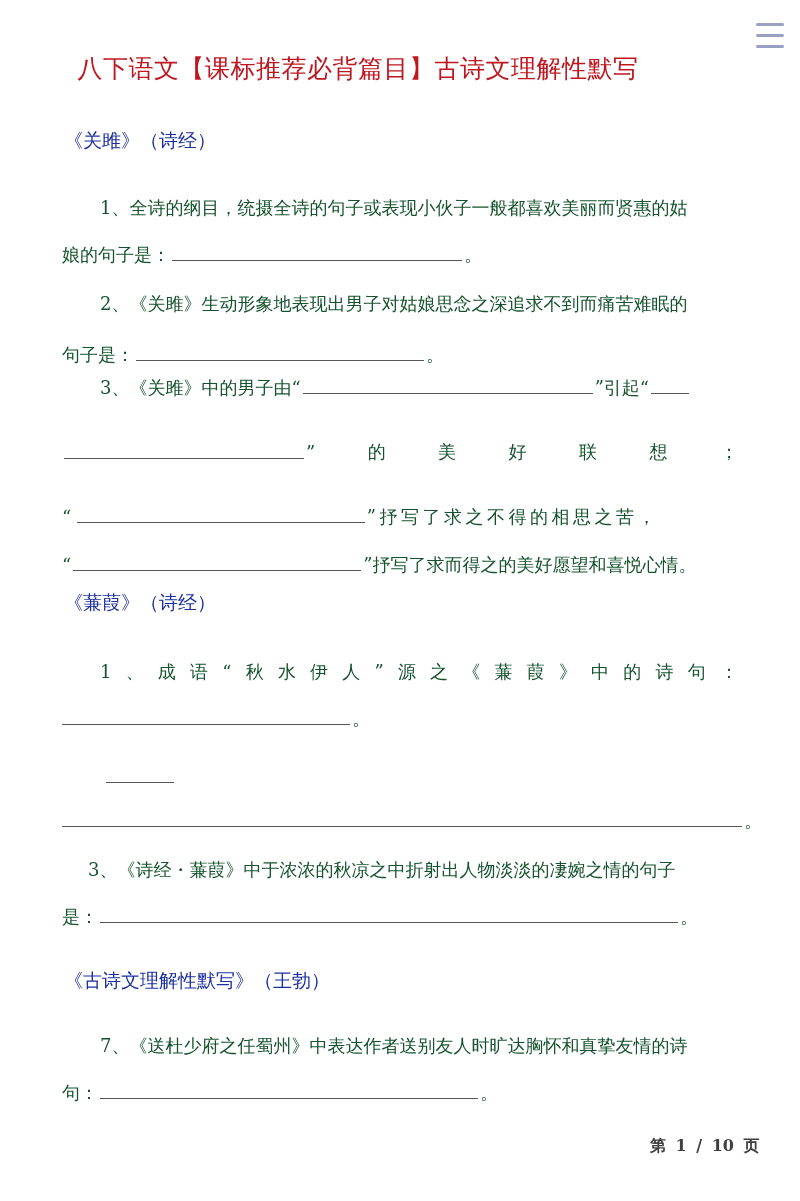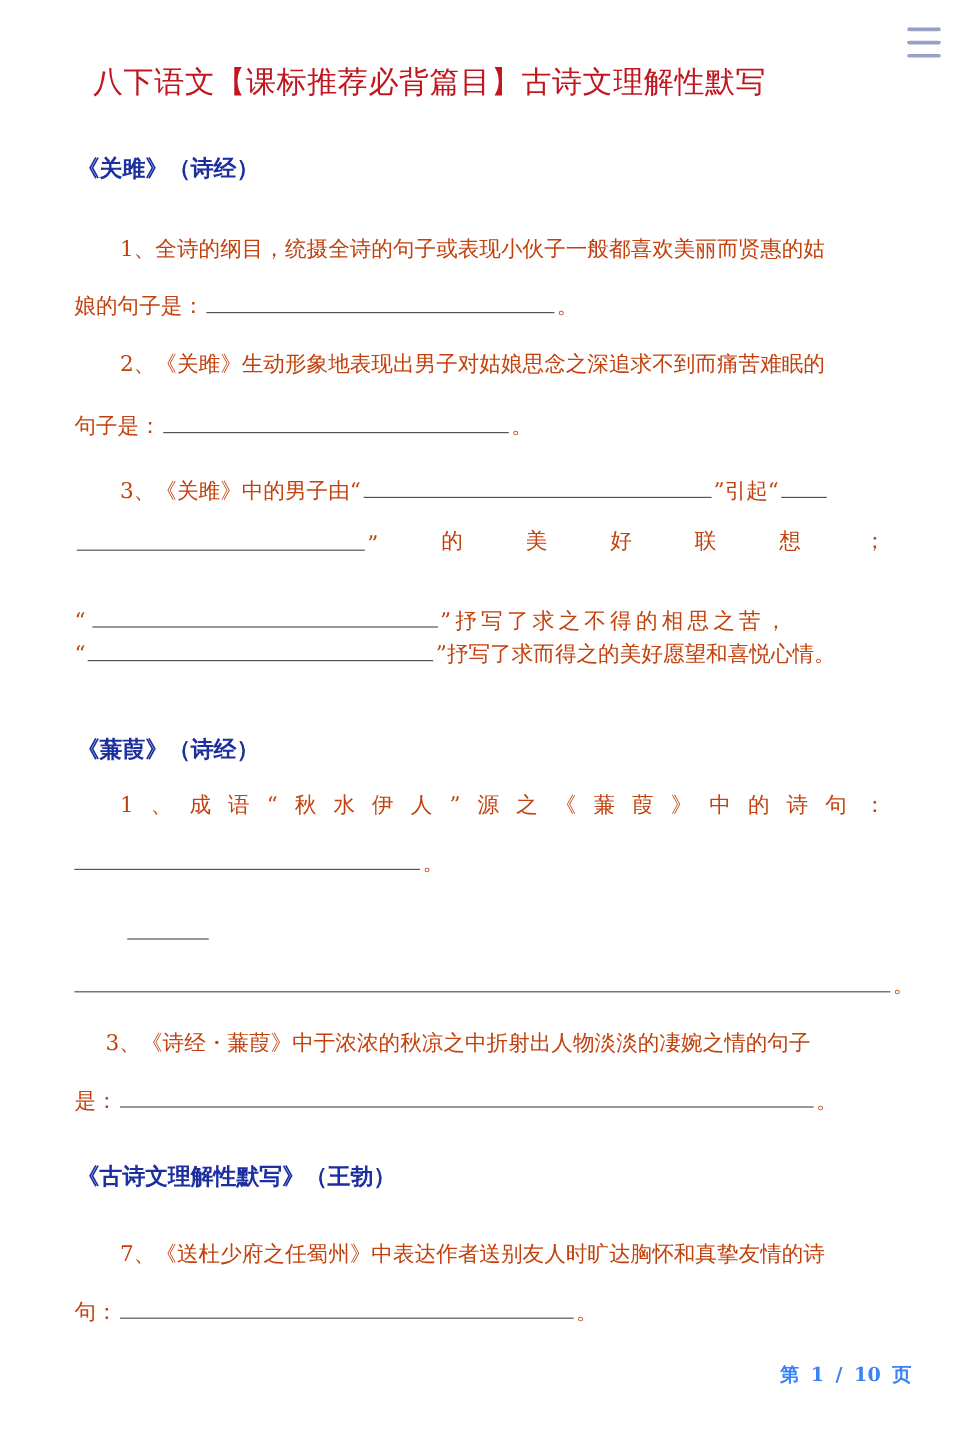--- a/index.html
+++ b/index.html
@@ -21,34 +21,34 @@
   .menu-btn span:nth-child(3) { top: 27px; }
 
   .title {
     position: absolute; left: 0; top: 52px; width: 716px; text-align: center;
     font-family: "DejaVu Sans", "Liberation Sans", sans-serif;
     font-size: 25px; color: #c0161f; letter-spacing: 0.5px;
   }
   .section-head {
     position: absolute; left: 64px;
     font-family: "DejaVu Sans", "Liberation Sans", sans-serif;
-    font-weight: bold; font-size: 19px; color: #1b2fa0;
+    font-weight: normal; font-size: 19px; color: #1b2fa0;
   }
   .line {
     position: absolute; font-size: 18px; line-height: 24px; white-space: nowrap;
-    color: #c2410c;
+    color: #14532d;
   }
   .blank {
     display: inline-block; border-bottom: 1.5px solid #555; height: 18px;
     vertical-align: baseline; margin: 0 2px;
   }
   .spread { display: flex; justify-content: space-between; }
   .page-no {
     position: absolute; left: 650px; top: 1136px;
-    font-size: 16px; font-weight: bold; color: #3b82f6; word-spacing: 4px;
+    font-size: 16px; font-weight: bold; color: #404040; word-spacing: 4px;
   }
 </style>
 </head>
 <body>
 
 <div class="menu-btn">
   <span></span>
   <span></span>
   <span></span>
 </div>
@@ -60,40 +60,40 @@
 <div class="line" style="left:100px; top:196px">1、全诗的纲目，统摄全诗的句子或表现小伙子一般都喜欢美丽而贤惠的姑</div>
 <div class="line" style="left:62px; top:242px">
   <span>娘的句子是：</span><span class="blank" style="width:290px"></span><span>。</span>
 </div>
 
 <div class="line" style="left:100px; top:292px">2、《关雎》生动形象地表现出男子对姑娘思念之深追求不到而痛苦难眠的</div>
 <div class="line" style="left:62px; top:342px">
   <span>句子是：</span><span class="blank" style="width:288px"></span><span>。</span>
 </div>
 
-<div class="line" style="left:100px; top:396px">
+<div class="line" style="left:100px; top:375px">
   <span>3、《关雎》中的男子由“</span><span class="blank" style="width:290px"></span><span>”引起“</span><span class="blank" style="width:38px"></span>
 </div>
 <div class="line spread" style="left:62px; top:440px; width:676px">
   <span><span class="blank" style="width:240px"></span><span>”</span></span>
   <span>的</span>
   <span>美</span>
   <span>好</span>
   <span>联</span>
   <span>想</span>
   <span>；</span>
 </div>
 <div class="line" style="left:62px; top:504px; letter-spacing:3.5px">
   <span>“</span><span class="blank" style="width:288px"></span><span>”抒写了求之不得的相思之苦，</span>
 </div>
-<div class="line" style="left:62px; top:532px">
+<div class="line" style="left:62px; top:552px">
   <span>“</span><span class="blank" style="width:288px"></span><span>”抒写了求而得之的美好愿望和喜悦心情。</span>
 </div>
 
-<div class="section-head" style="top:612px">《蒹葭》（诗经）</div>
+<div class="section-head" style="top:590px">《蒹葭》（诗经）</div>
 
 <div class="line spread" style="left:100px; top:660px; width:638px">
   <span>1</span>
   <span>、</span>
   <span>成</span>
   <span>语</span>
   <span>“</span>
   <span>秋</span>
   <span>水</span>
   <span>伊</span>

